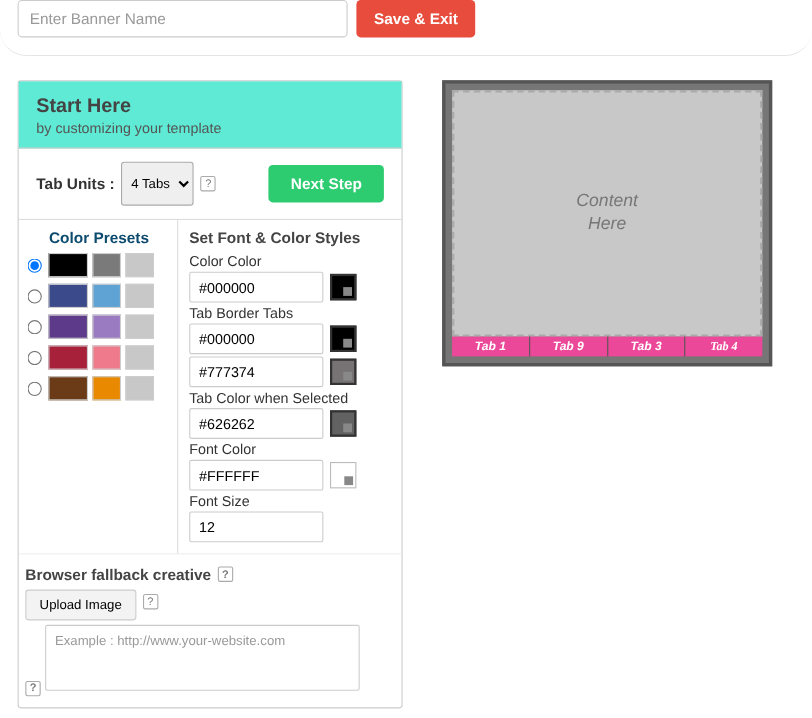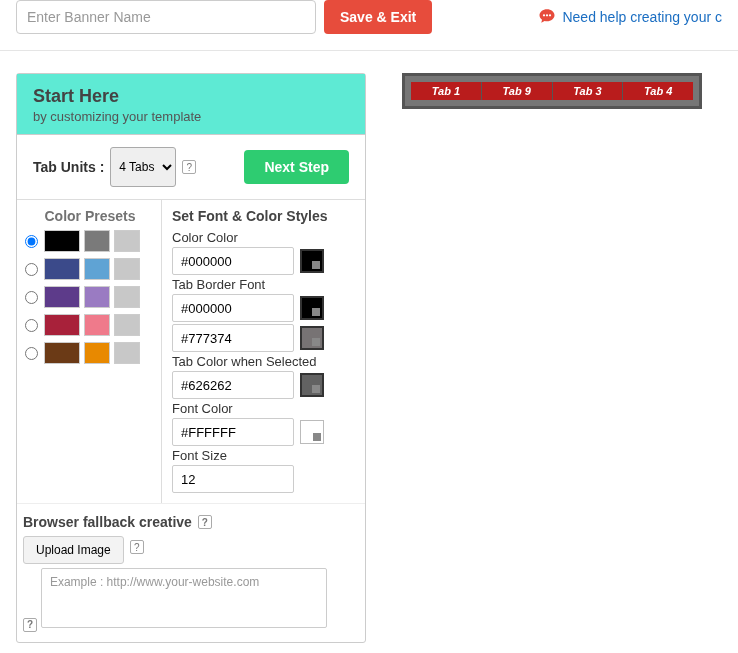--- a/index.html
+++ b/index.html
@@ -1,35 +1,35 @@
 <!DOCTYPE html>
 <html><head>
 <meta charset="utf-8">
 <style>
 * { box-sizing: border-box; margin: 0; padding: 0; }
 body { font-family: "Helvetica Neue", Arial, sans-serif; font-size: 14px; color: #333; background: #fff; width: 738px; }
-.top-bar { display: flex; padding: 0 16px 16px 16px; border-bottom: 1px solid #e5e5e5; }
+.top-bar { display: flex; padding: 0 16px 16px 16px; border-bottom: 1px solid #e5e5e5; border-radius: 24px; }
 .banner-input { flex: 0 0 300px; height: 34px; border: 1px solid #ccc; border-radius: 4px; padding: 0 10px; font-size: 14px; color: #555; }
 .banner-input::placeholder { color: #999; }
 .save-btn { margin-left: 8px; height: 34px; background: #e74c3c; color: #fff; border: none; border-radius: 4px; padding: 0 16px; font-weight: 600; font-size: 14px; cursor: pointer; }
 .help-link { margin-left: auto; color: #1b6ec2; font-weight: 500; display: flex; align-items: center; gap: 6px; white-space: nowrap; }
 .help-icon { color: #e74c3c; }
 .main { display: flex; gap: 36px; padding: 22px 16px; align-items: flex-start; }
 .left-panel { width: 350px; border: 1px solid #ccc; border-radius: 3px; overflow: visible; }
 .panel-header { background: #5eead4; padding: 12px 16px 10px 16px; border-bottom: 1px solid #ccc; }
 .panel-header h2 { font-size: 18px; font-weight: 700; color: #444; }
 .panel-header .sub { font-size: 13px; color: #555; margin-top: 2px; }
 .tab-units-row { display: flex; align-items: center; gap: 6px; padding: 12px 16px; border-bottom: 1px solid #ddd; }
 .tab-units-row .lbl { font-weight: 700; font-size: 14px; }
 .tab-select { height: 40px; font-size: 12px; border: 1px solid #aaa; border-radius: 3px; padding: 0 4px; }
 .help-q { display: inline-flex; width: 14px; height: 14px; border: 1px solid #aaa; border-radius: 2px; font-size: 10px; align-items: center; justify-content: center; color: #777; }
 .next-btn { margin-left: auto; background: #2ecc71; color: #fff; border: none; border-radius: 4px; height: 34px; padding: 0 20px; font-weight: 600; font-size: 14px; cursor: pointer; }
 .style-area { display: flex; border-bottom: 1px solid #eee; }
 .presets-col { width: 145px; border-right: 1px solid #ddd; padding: 8px 6px 8px 8px; }
-.presets-col h3 { text-align: center; font-size: 14px; font-weight: 700; color: #737373; margin-bottom: 6px; }
+.presets-col h3 { text-align: center; font-size: 14px; font-weight: 700; color: #0c4a6e; margin-bottom: 6px; }
 .preset-row { display: flex; align-items: center; margin: 6px 0; gap: 4px; }
 .preset-row input[type=radio] { margin: 0 2px 0 0; }
 .swatch { border: 1px solid #ccc; display: inline-block; }
 .swatch-a { width: 36px; height: 22px; }
 .swatch-b { width: 26px; height: 22px; }
 .swatch-c { width: 26px; height: 22px; }
 .styles-col { flex: 1; padding: 8px 2px 8px 10px; }
 .styles-col h3 { font-size: 14px; font-weight: 700; color: #444; margin-bottom: 6px; }
 .field-block { margin-bottom: 2px; }
 .field-block label { display: block; font-size: 13px; color: #333; margin-bottom: 2px; }
@@ -39,38 +39,30 @@
 .color-chip.light { border: 1px solid #bbb; }
 .color-chip::after { content: ""; position: absolute; right: 2px; bottom: 2px; width: 8px; height: 8px; background: #888; }
 .fallback-section { padding: 10px 16px 10px 6px; }
 .fallback-section .lbl2 { font-weight: 700; font-size: 14px; color: #444; display: inline-flex; align-items: center; gap: 6px; }
 .upload-btn { display: inline-block; margin-top: 6px; background: #f3f3f3; border: 1px solid #ccc; border-radius: 3px; padding: 6px 12px; font-size: 12px; cursor: pointer; }
 .textarea { width: 286px; height: 60px; border: 1px solid #ccc; border-radius: 2px; padding: 6px 8px; font-size: 12px; font-family: inherit; margin-top: 4px; resize: none; }
 .textarea::placeholder { color: #999; }
 .preview { width: 300px; }
 .preview-frame { border: 3px solid #555; padding: 6px; background: #767676; }
 .content-area { border: 2px dashed #aaa; background: #c8c8c8; height: 224px; display: flex; align-items: center; justify-content: center; color: #777; font-style: italic; font-size: 16px; text-align: center; line-height: 1.3; }
-.tabs-row { display: flex; background: #b91c1c; }
+.tabs-row { display: flex; background: #ec4899; }
 .tabs-row .tab { flex: 1; text-align: center; font-size: 11px; color: #fff; padding: 3px 0; border-right: 1px solid #555; font-style: italic; font-weight: 600; }
-.tabs-row .tab:last-child { border-right: none; }
+.tabs-row .tab:last-child { border-right: none; font-family: Liberation Serif, serif; }
 </style>
 </head>
 <body>
 
 <div class="top-bar">
   <input class="banner-input" placeholder="Enter Banner Name" style="">
   <button class="save-btn">Save &amp; Exit</button>
-  <div class="help-link">
-    <span class="help-icon">
-      <svg width="18" height="18" viewBox="0 0 24 24" fill="currentColor">
-          <path d="M12 3C6.5 3 2 6.6 2 11c0 2.4 1.3 4.5 3.4 6l-1 4 4.4-2.3c1 .2 2 .3 3.2.3 5.5 0 10-3.6 10-8S17.5 3 12 3zm-4 9.5A1.5 1.5 0 1 1 8 9.5a1.5 1.5 0 0 1 0 3zm4 0a1.5 1.5 0 1 1 0-3 1.5 1.5 0 0 1 0 3zm4 0a1.5 1.5 0 1 1 0-3 1.5 1.5 0 0 1 0 3z"></path>
-        </svg>
-    </span>
-    <span>Need help creating your c</span>
-  </div>
 </div>
 
 <div class="main">
   <div class="left-panel">
     <div class="panel-header">
       <h2>Start Here</h2>
       <div class="sub">by customizing your template</div>
     </div>
 
     <div class="tab-units-row">
@@ -123,21 +115,21 @@
         <h3>Set Font &amp; Color Styles</h3>
 
         <div class="field-block">
           <label>Color Color</label>
           <div class="input-wrap">
             <input class="text-input" value="#000000" style="">
             <span class="color-chip" style="background:#000000"></span>
           </div>
         </div>
         <div class="field-block">
-          <label>Tab Border Font</label>
+          <label>Tab Border Tabs</label>
           <div class="input-wrap">
             <input class="text-input" value="#000000" style="">
             <span class="color-chip" style="background:#000000"></span>
           </div>
         </div>
         <div class="field-block">
           <div class="input-wrap">
             <input class="text-input" value="#777374" style="">
             <span class="color-chip" style="background:#777374"></span>
           </div>
@@ -176,20 +168,24 @@
       </div>
       <div style="margin-top:12px;" class="lbl2">
         <span class="help-q">?</span>
       </div>
       <textarea class="textarea" placeholder="Example : http://www.your-website.com" style=""></textarea>
     </div>
   </div>
 
   <div class="preview">
     <div class="preview-frame">
+      <div class="content-area">
+        <span style="white-space:pre-line;">Content
+Here</span>
+      </div>
       <div class="tabs-row" id="preview-tabs">
           <div class="tab">Tab 1</div>
           <div class="tab">Tab 9</div>
           <div class="tab">Tab 3</div>
           <div class="tab">Tab 4</div>
         </div>
     </div>
   </div>
 </div>
 

